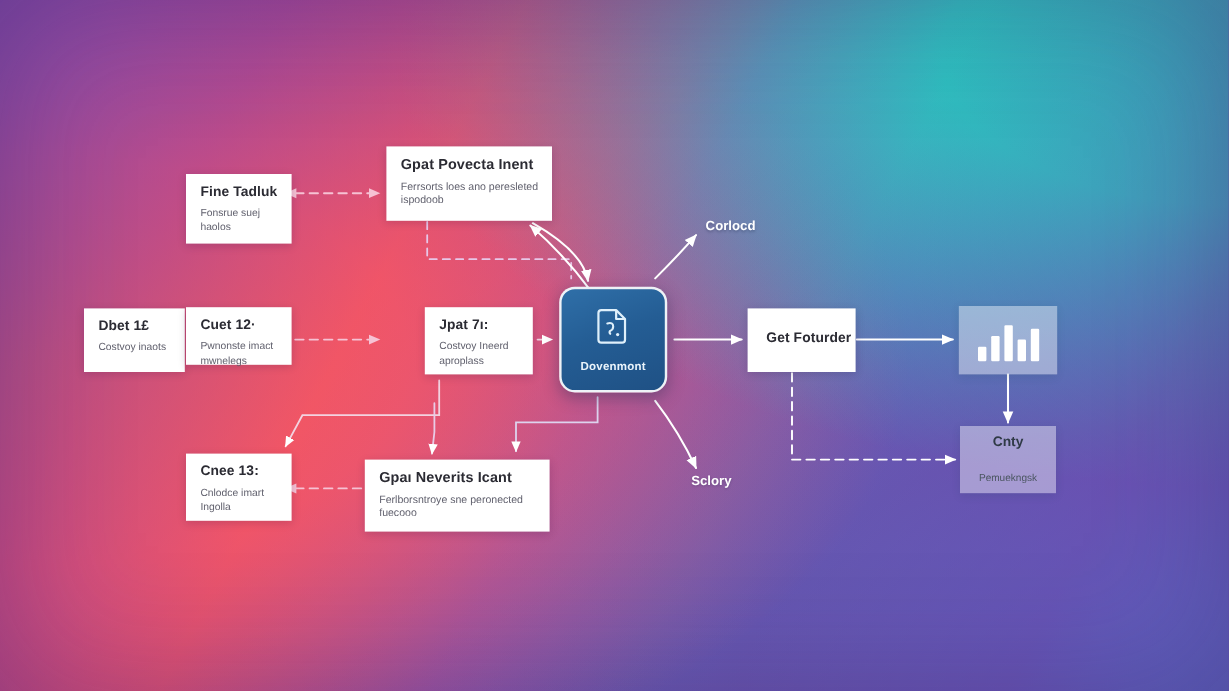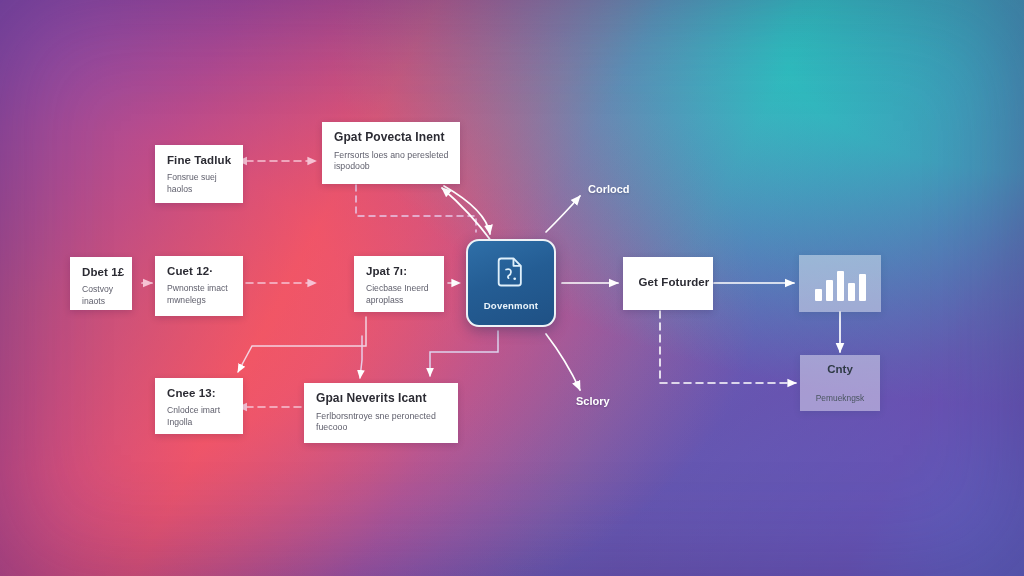--- a/index.html
+++ b/index.html
@@ -226,33 +226,33 @@
   <div class="node" id="n-fine" style="left:155px; top:145px; width:88px; height:58px;">
     <div class="ttl">Fine Tadluk</div>
     <div class="sub">Fonsrue suej haolos</div>
   </div>
 
   <div class="node wide" id="n-gpatpov" style="left:322px; top:122px; width:138px; height:62px;">
     <div class="ttl">Gpat Povecta Inent</div>
     <div class="sub">Ferrsorts loes ano peresleted ispodoob</div>
   </div>
 
-  <div class="node" id="n-dbet" style="left:70px; top:257px; width:62px; height:53px;">
+  <div class="node" id="n-dbet" style="left:70px; top:257px; width:84px; height:53px;">
     <div class="ttl">Dbet 1£</div>
     <div class="sub">Costvoy inaots</div>
   </div>
 
-  <div class="node" id="n-cuet" style="left:155px; top:256px; width:88px; height:60px;">
+  <div class="node" id="n-cuet" style="left:155px; top:256px; width:88px; height:48px;">
     <div class="ttl">Cuet 12·</div>
     <div class="sub">Pwnonste imact mwnelegs</div>
   </div>
 
   <div class="node" id="n-jpat" style="left:322px; top:256px; width:90px; height:56px;margin-left:32px;">
     <div class="ttl">Jpat 7ı:</div>
-    <div class="sub">Ciecbase Ineerd aproplass</div>
+    <div class="sub">Costvoy Ineerd aproplass</div>
   </div>
 
   <div class="node" id="n-cnee" style="left:155px; top:378px; width:88px; height:56px;">
     <div class="ttl">Cnee 13:</div>
     <div class="sub">Cnlodce imart Ingolla</div>
   </div>
 
   <div class="node wide" id="n-gpatnev" style="left:304px; top:383px; width:154px; height:60px;">
     <div class="ttl">Gpaı Neverits Icant</div>
     <div class="sub">Ferlborsntroye sne peronected fuecooo</div>

